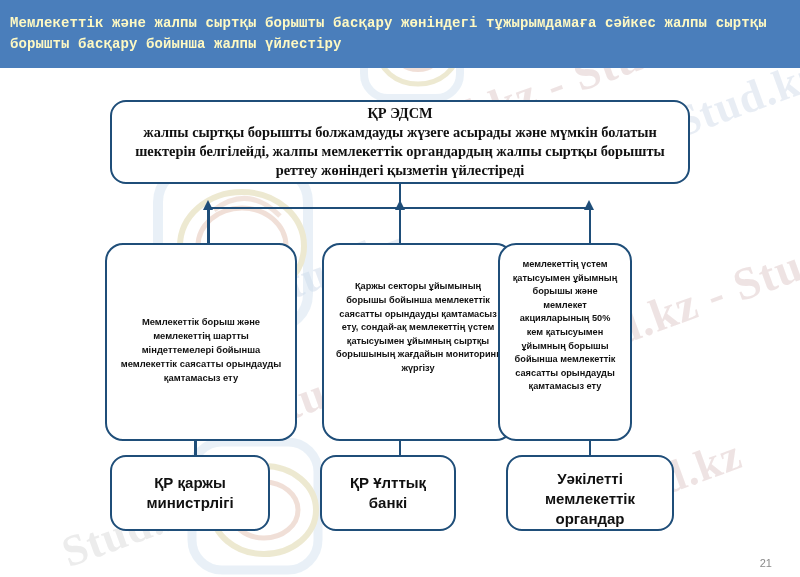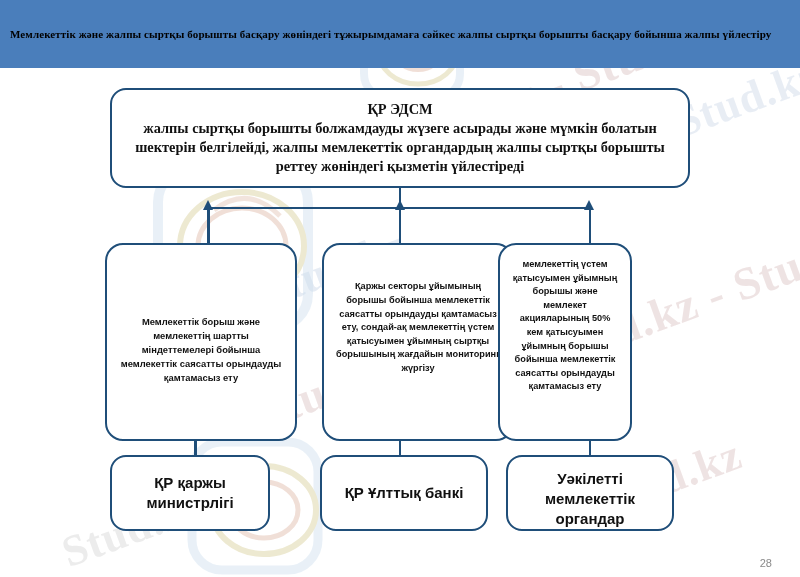--- a/index.html
+++ b/index.html
@@ -43,45 +43,45 @@
     position: absolute;
     left: 0; top: 0;
     width: 800px;
     height: 68px;
     background: #4a7ebb;
     z-index: 3;
     display: flex;
     align-items: center;
   }
   .header-title {
-    color: #000000;
-    font-family: Liberation Serif, serif;
-    font-weight: bold;
-    font-size: 11px;
+    color: #fef9c3;
+    font-family: Liberation Mono, monospace;
+    font-weight: bold;
+    font-size: 14px;
     line-height: 21px;
     padding: 0 14px 0 10px;
     letter-spacing: 0.1px;
   }
 
   
   .box {
     position: absolute;
     box-sizing: border-box;
     border: 2.2px solid #1f4e79;
     border-radius: 14px;
     background: #ffffff;
     z-index: 4;
     display: flex;
     align-items: center;
     justify-content: center;
     text-align: center;
   }
   .box-top {
-    left: 110px; top: 88px;
-    width: 580px; height: 100px;
+    left: 110px; top: 100px;
+    width: 580px; height: 84px;
     border-radius: 16px;
   }
   .box-top .txt {
     font-family: "Liberation Serif", serif;
     font-weight: bold;
     font-size: 14.4px;
     line-height: 19px;
     color: #111111;
     padding: 0 14px;
   }
@@ -117,21 +117,21 @@
   }
   .box-bot .txt {
     font-family: "Liberation Sans", sans-serif;
     font-weight: bold;
     font-size: 15px;
     line-height: 20px;
     color: #111111;
     padding: 0 10px;
   }
   .bot-1 { left: 110px; width: 160px; }
-  .bot-2 { left: 320px; width: 168px; text-align: right; }
+  .bot-2 { left: 320px; width: 136px; }
   .bot-3 { left: 506px; width: 168px; align-items: flex-end; }
 
   
   .conn {
     position: absolute;
     background: #1f4e79;
     z-index: 2;
   }
   .v { width: 2.6px; }
   .h { height: 2.6px; }
@@ -241,13 +241,13 @@
 </div>
 
 <div class="box box-bot bot-2">
   <div class="txt">ҚР Ұлттық банкі</div>
 </div>
 
 <div class="box box-bot bot-3">
   <div class="txt">Уәкілетті мемлекеттік органдар</div>
 </div>
 
-<div class="pagenum">28</div>
+<div class="pagenum">21</div>
 
 </body></html>

